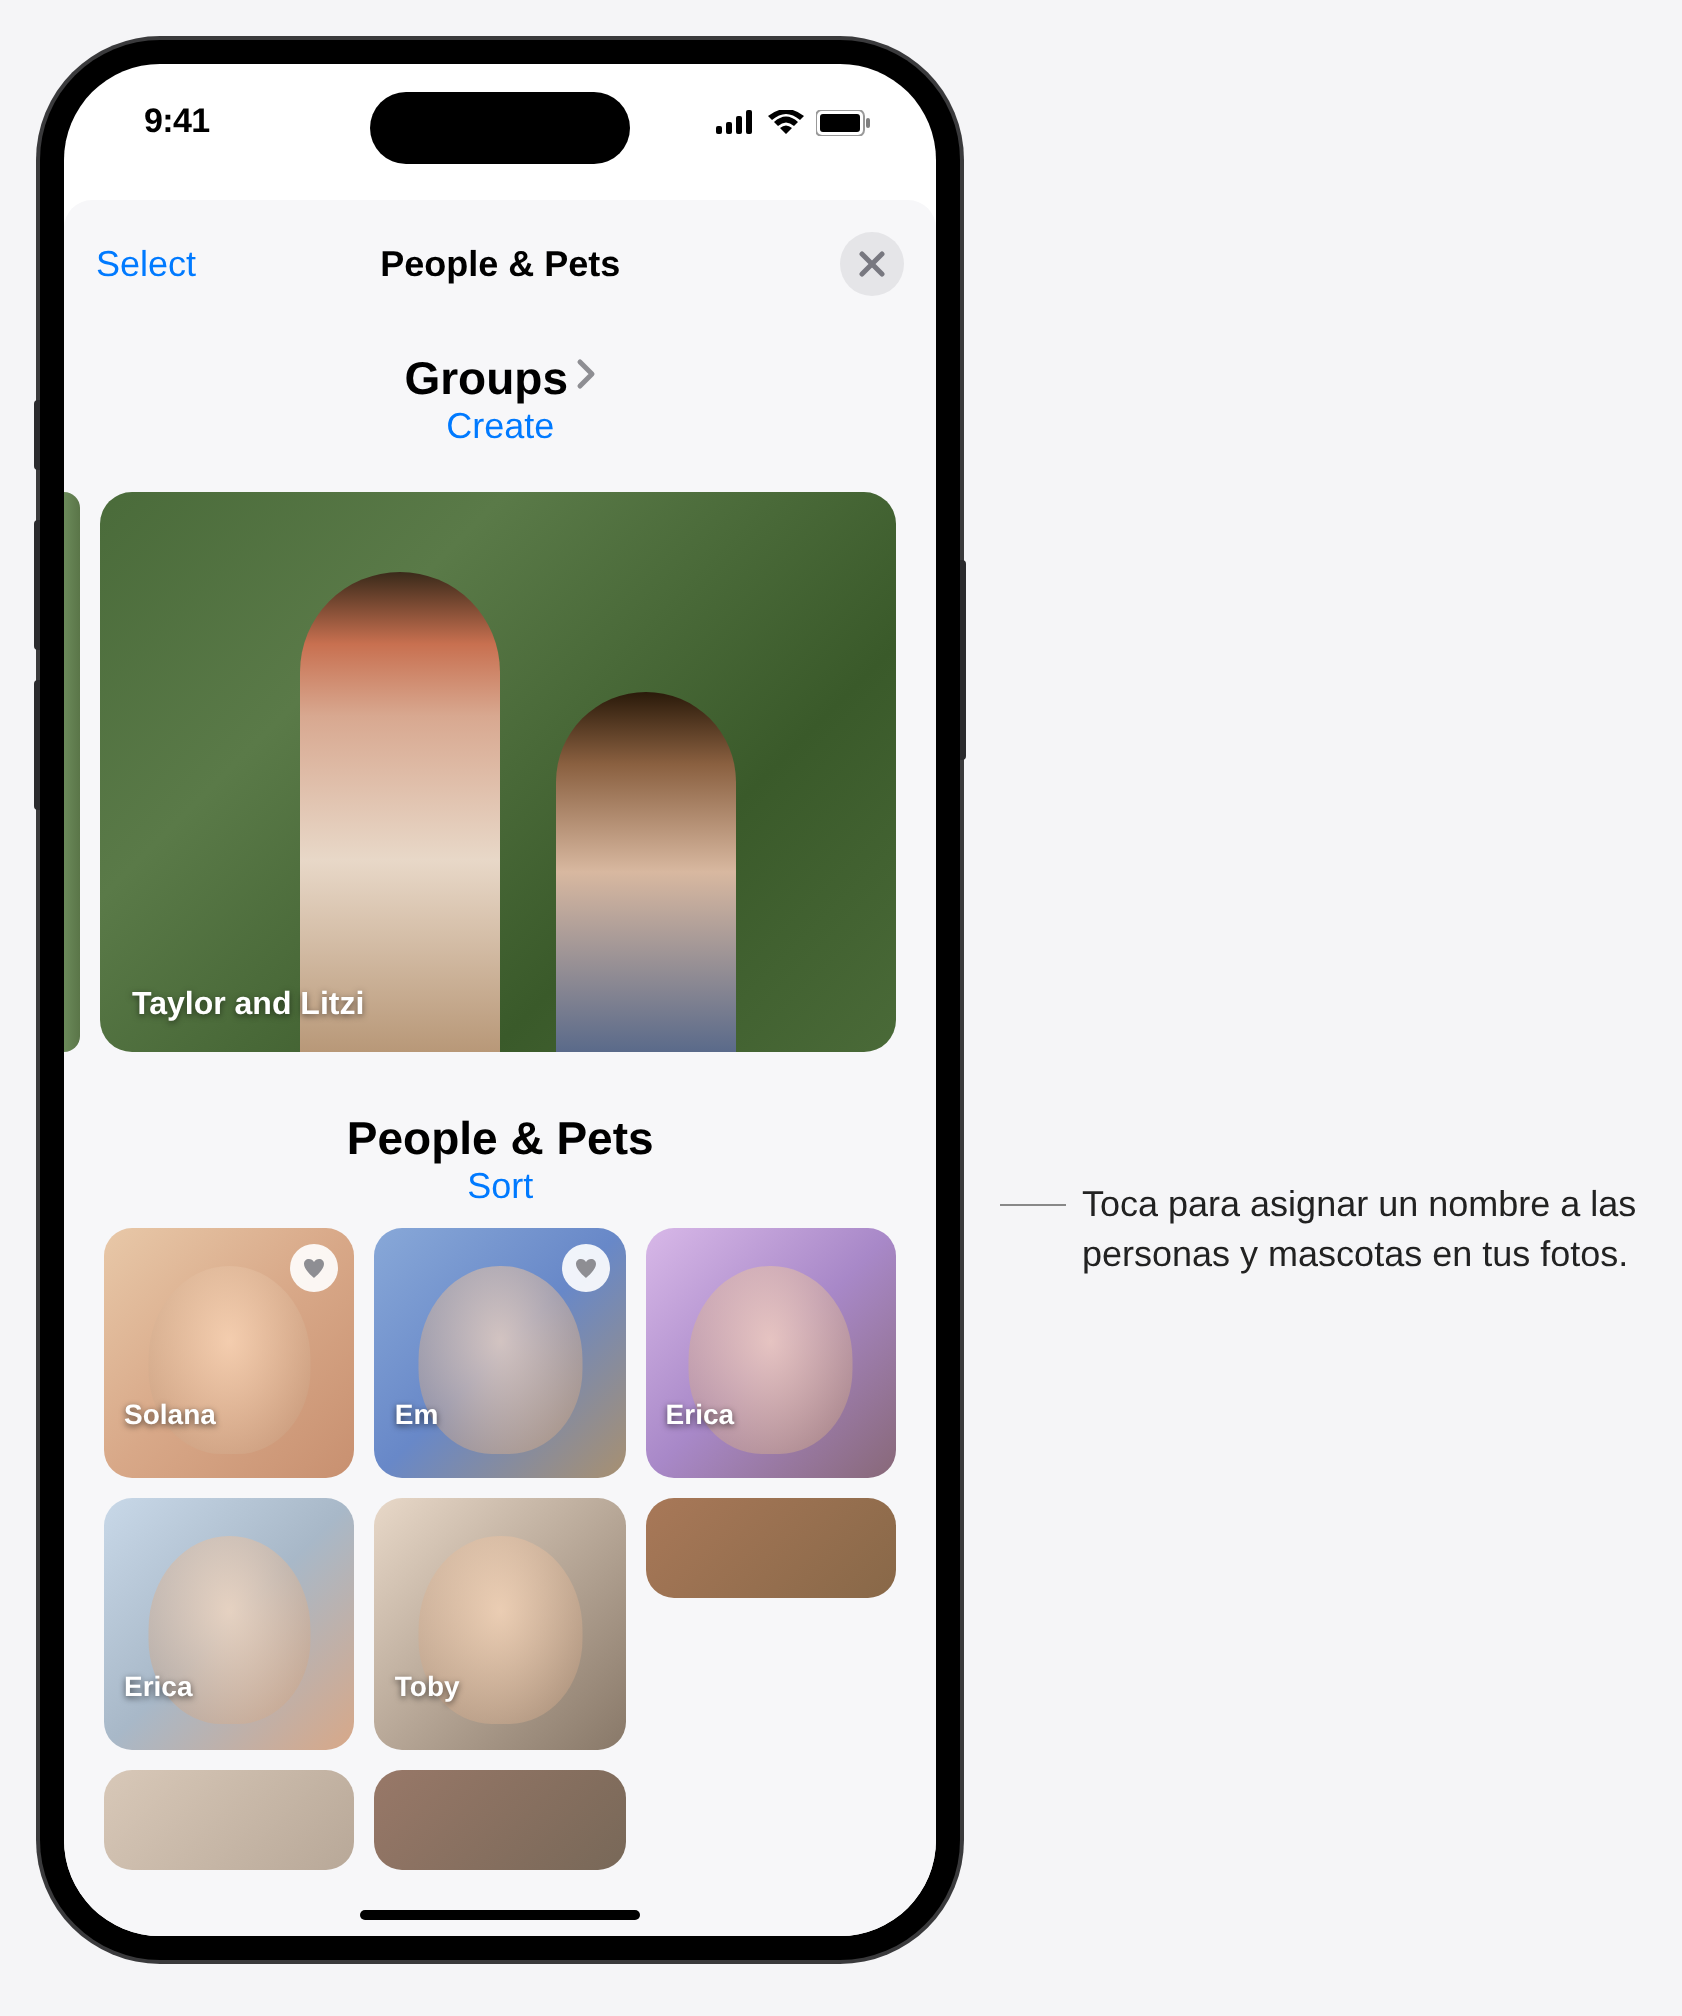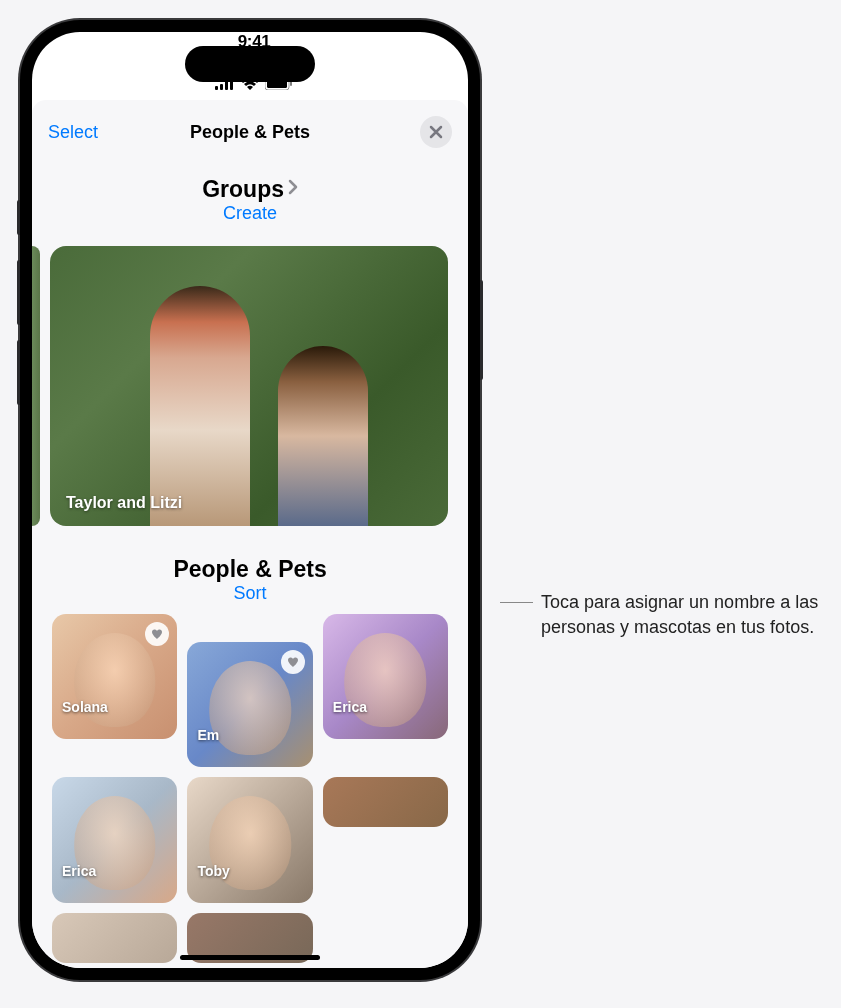--- a/index.html
+++ b/index.html
@@ -82,21 +82,20 @@
       height: 58px;
       display: flex;
       justify-content: space-between;
       align-items: center;
       padding: 0 32px 0 40px;
       font-size: 17px;
       font-weight: 600;
       color: #000;
       position: relative;
       z-index: 50;
-      flex-direction: column;
     }
     .status-time {
       font-weight: 600;
       letter-spacing: -0.3px;
     }
     .status-icons {
       display: flex;
       align-items: center;
       gap: 6px;
     }
@@ -232,21 +231,21 @@
       aspect-ratio: 1;
       border-radius: 14px;
       position: relative;
       overflow: hidden;
     }
     .person-card.partial {
       aspect-ratio: auto;
       height: 50px;
     }
     .person-bg-1 { background: linear-gradient(135deg, #e8c8a8 0%, #d8a888 50%, #c89070 100%); }
-    .person-bg-2 { background: linear-gradient(135deg, #88a8d8 0%, #6888c8 50%, #a89070 100%); margin-top: 28px; }
+    .person-bg-2 { background: linear-gradient(135deg, #88a8d8 0%, #6888c8 50%, #a89070 100%); }
     .person-bg-3 { background: linear-gradient(135deg, #d8b8e8 0%, #a888c8 50%, #886878 100%); }
     .person-bg-4 { background: linear-gradient(135deg, #c8d8e8 0%, #a8b8c8 50%, #d8a888 100%); }
     .person-bg-5 { background: linear-gradient(135deg, #e8d8c8 0%, #b8a898 50%, #887868 100%); }
     .person-bg-6 { background: linear-gradient(135deg, #d8c8b8 0%, #b89878 50%, #987858 100%); }
     .person-bg-7 { background: linear-gradient(135deg, #a87858 0%, #886848 100%); }
     .person-bg-8 { background: linear-gradient(135deg, #d8c8b8 0%, #b8a898 100%); }
     .person-bg-9 { background: linear-gradient(135deg, #987868 0%, #786858 100%); }
     .person-face {
       position: absolute;
       top: 15%;

